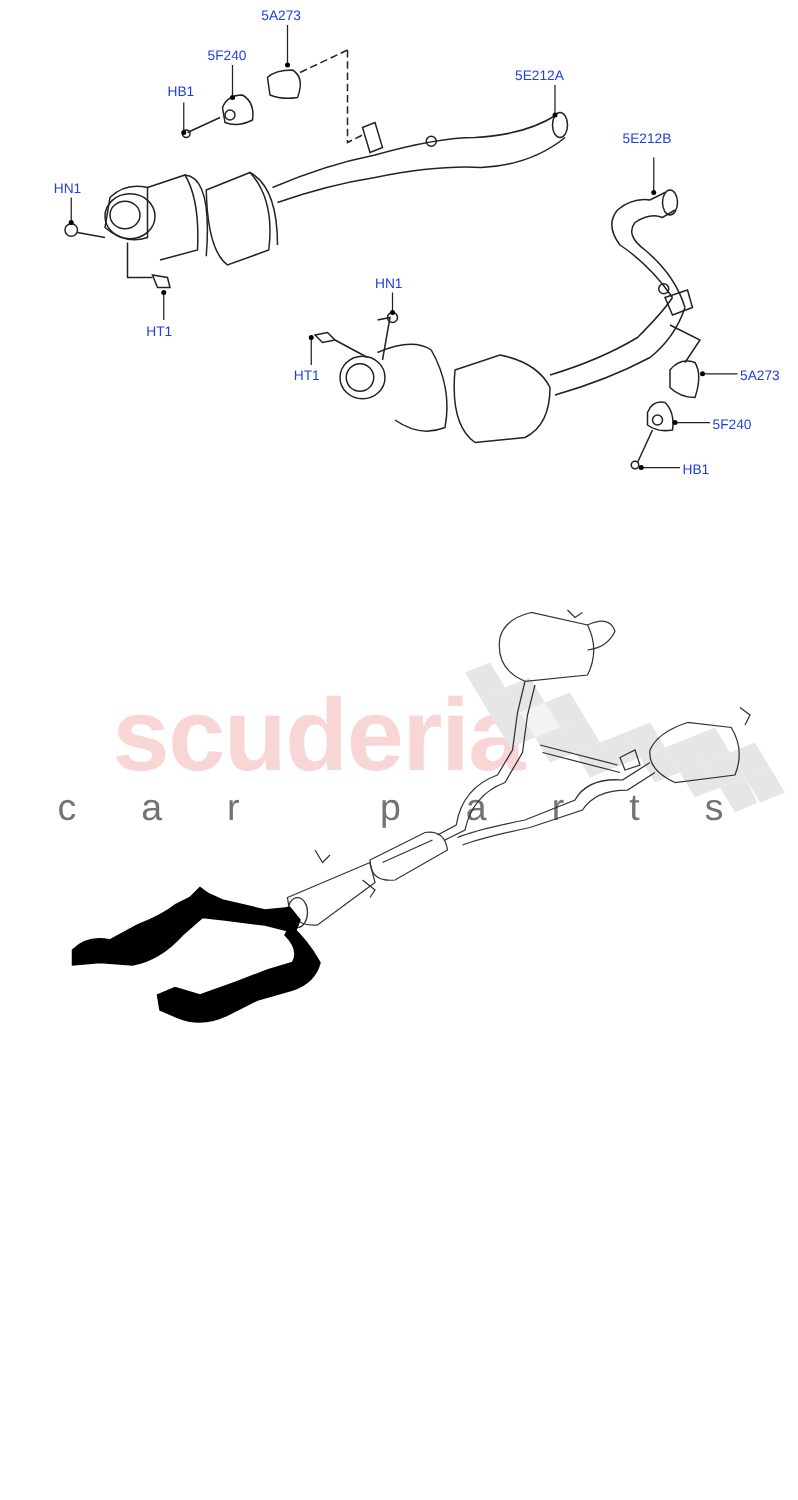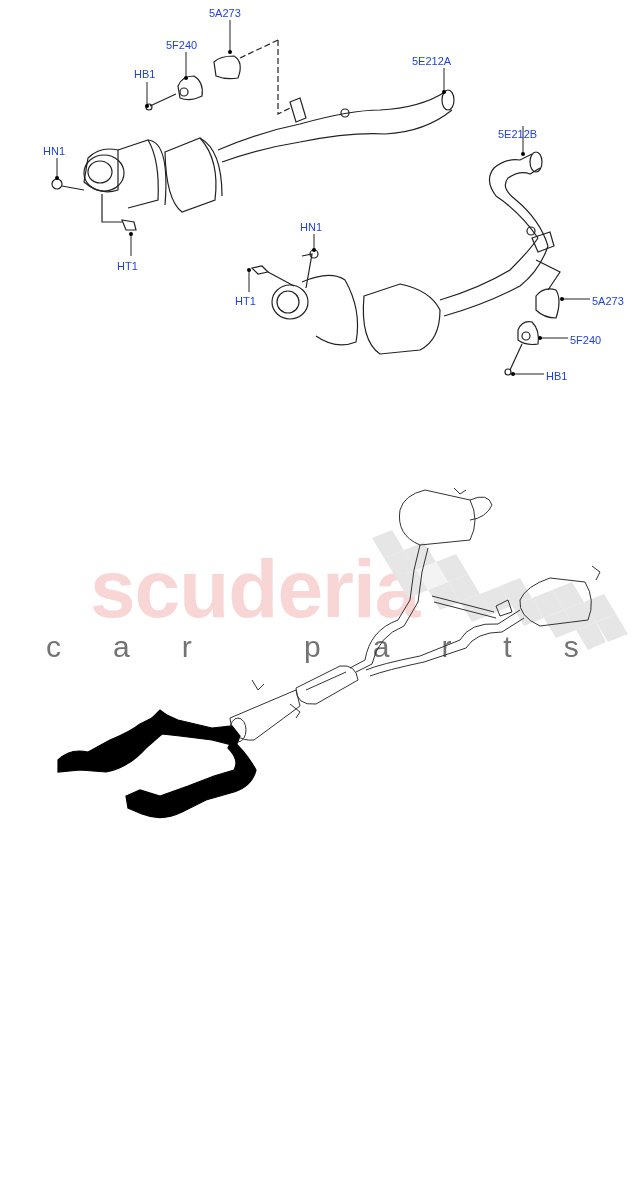--- a/index.html
+++ b/index.html
@@ -177,20 +177,20 @@
         <path d="M232,740 Q246,752 256,770 Q252,786 234,792 L206,800 L182,812 Q162,822 142,814 L128,808 L126,796 L140,790 L160,796 L188,786 L214,776 L234,770 Q240,760 228,748 Z"></path>
       </g>
     </g>
   </svg>
 
   <div class="label" style="left:209px;top:6px;">5A273</div>
   <div class="label" style="left:166px;top:38px;">5F240</div>
   <div class="label" style="left:134px;top:67px;">HB1</div>
   <div class="label" style="left:412px;top:54px;">5E212A</div>
   <div class="label" style="left:43px;top:144px;">HN1</div>
-  <div class="label" style="left:498px;top:127px;">5E212B</div>
+  <div class="label" style="left:498px;top:104px;">5E212B</div>
   <div class="label" style="left:117px;top:259px;">HT1</div>
   <div class="label" style="left:300px;top:220px;">HN1</div>
   <div class="label" style="left:235px;top:294px;">HT1</div>
   <div class="label" style="left:592px;top:294px;">5A273</div>
   <div class="label" style="left:570px;top:333px;">5F240</div>
   <div class="label" style="left:546px;top:369px;">HB1</div>
 </div>
 
 </body></html>

